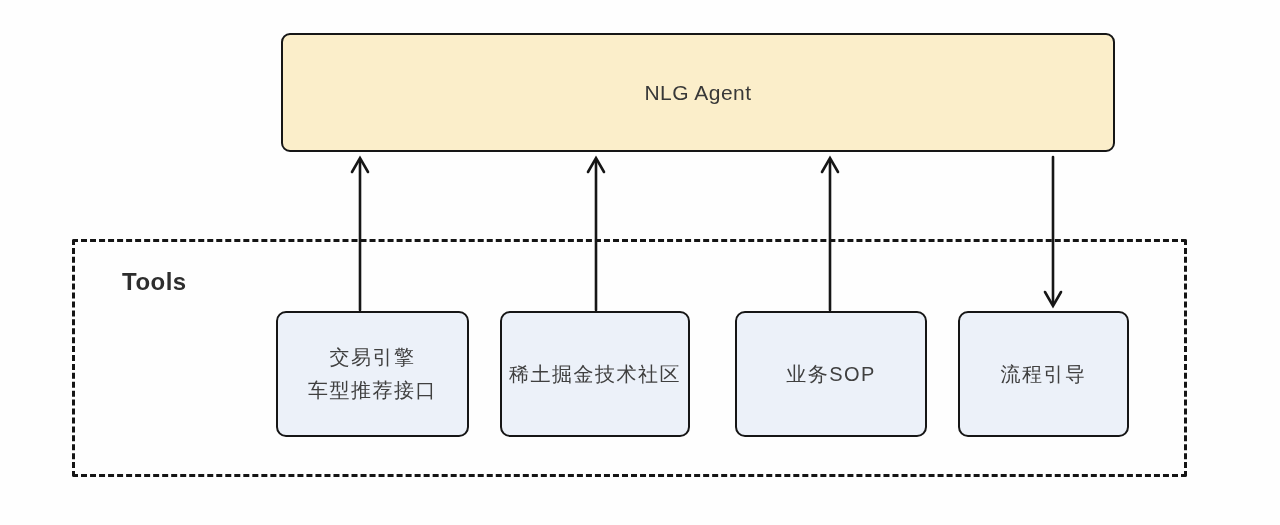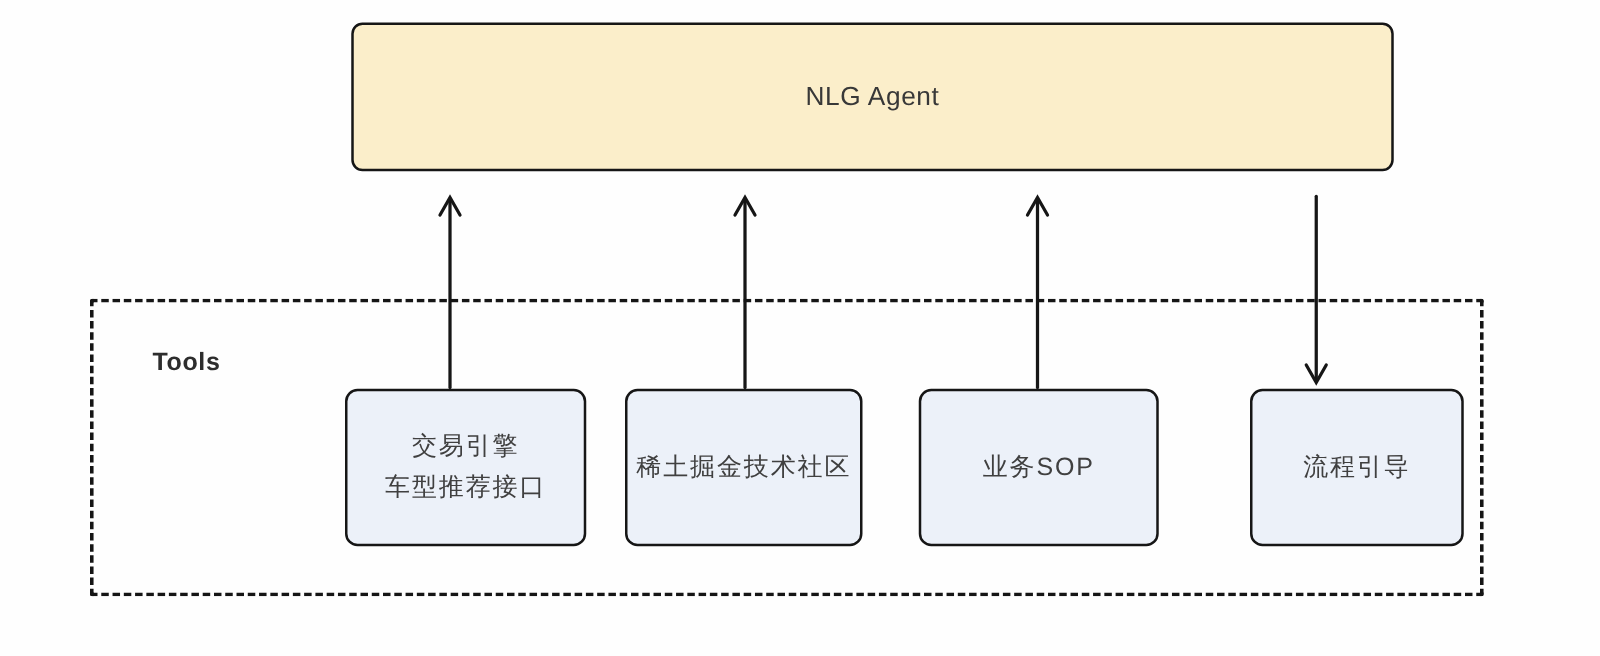--- a/index.html
+++ b/index.html
@@ -11,21 +11,21 @@
   .canvas {
     position: relative;
     width: 1280px;
     height: 525px;
     background: #fefefe;
     overflow: hidden;
   }
   .agent-box {
     position: absolute;
     left: 281px;
-    top: 18px;
+    top: 33px;
     width: 834px;
     height: 119px;
     background: #FBEECA;
     border: 2.5px solid #161616;
     border-radius: 9px;
     display: flex;
     align-items: center;
     justify-content: center;
     box-sizing: border-box;
   }
@@ -48,42 +48,42 @@
     top: 239px;
     width: 1115px;
     height: 238px;
     border: 3px dashed #151515;
     border-radius: 2px;
     box-sizing: border-box;
   }
   .tools-label {
     position: absolute;
     left: 122px;
-    top: 279px;
-    font-size: 20px;
+    top: 268px;
+    font-size: 24px;
     font-weight: 700;
     color: #2d2d2d;
     letter-spacing: 0.5px;
   }
   .tool-box {
     position: absolute;
     top: 311px;
     height: 126px;
     background: #ECF1F9;
     border: 2.5px solid #161616;
     border-radius: 10px;
     display: flex;
     align-items: center;
     justify-content: center;
     box-sizing: border-box;
   }
   .tool-box-1 { left: 276px; width: 193px; }
   .tool-box-2 { left: 500px; width: 190px; }
   .tool-box-3 { left: 735px; width: 192px; border-radius: 10px; }
-  .tool-box-4 { left: 958px; width: 171px; margin-left: 42px; }
+  .tool-box-4 { left: 958px; width: 171px; }
   .tool-label {
     font-size: 20px;
     color: #404040;
     letter-spacing: 1.5px;
     text-align: center;
     white-space: pre-line;
     line-height: 1.65;
   }
   .watermark {
     position: absolute;

